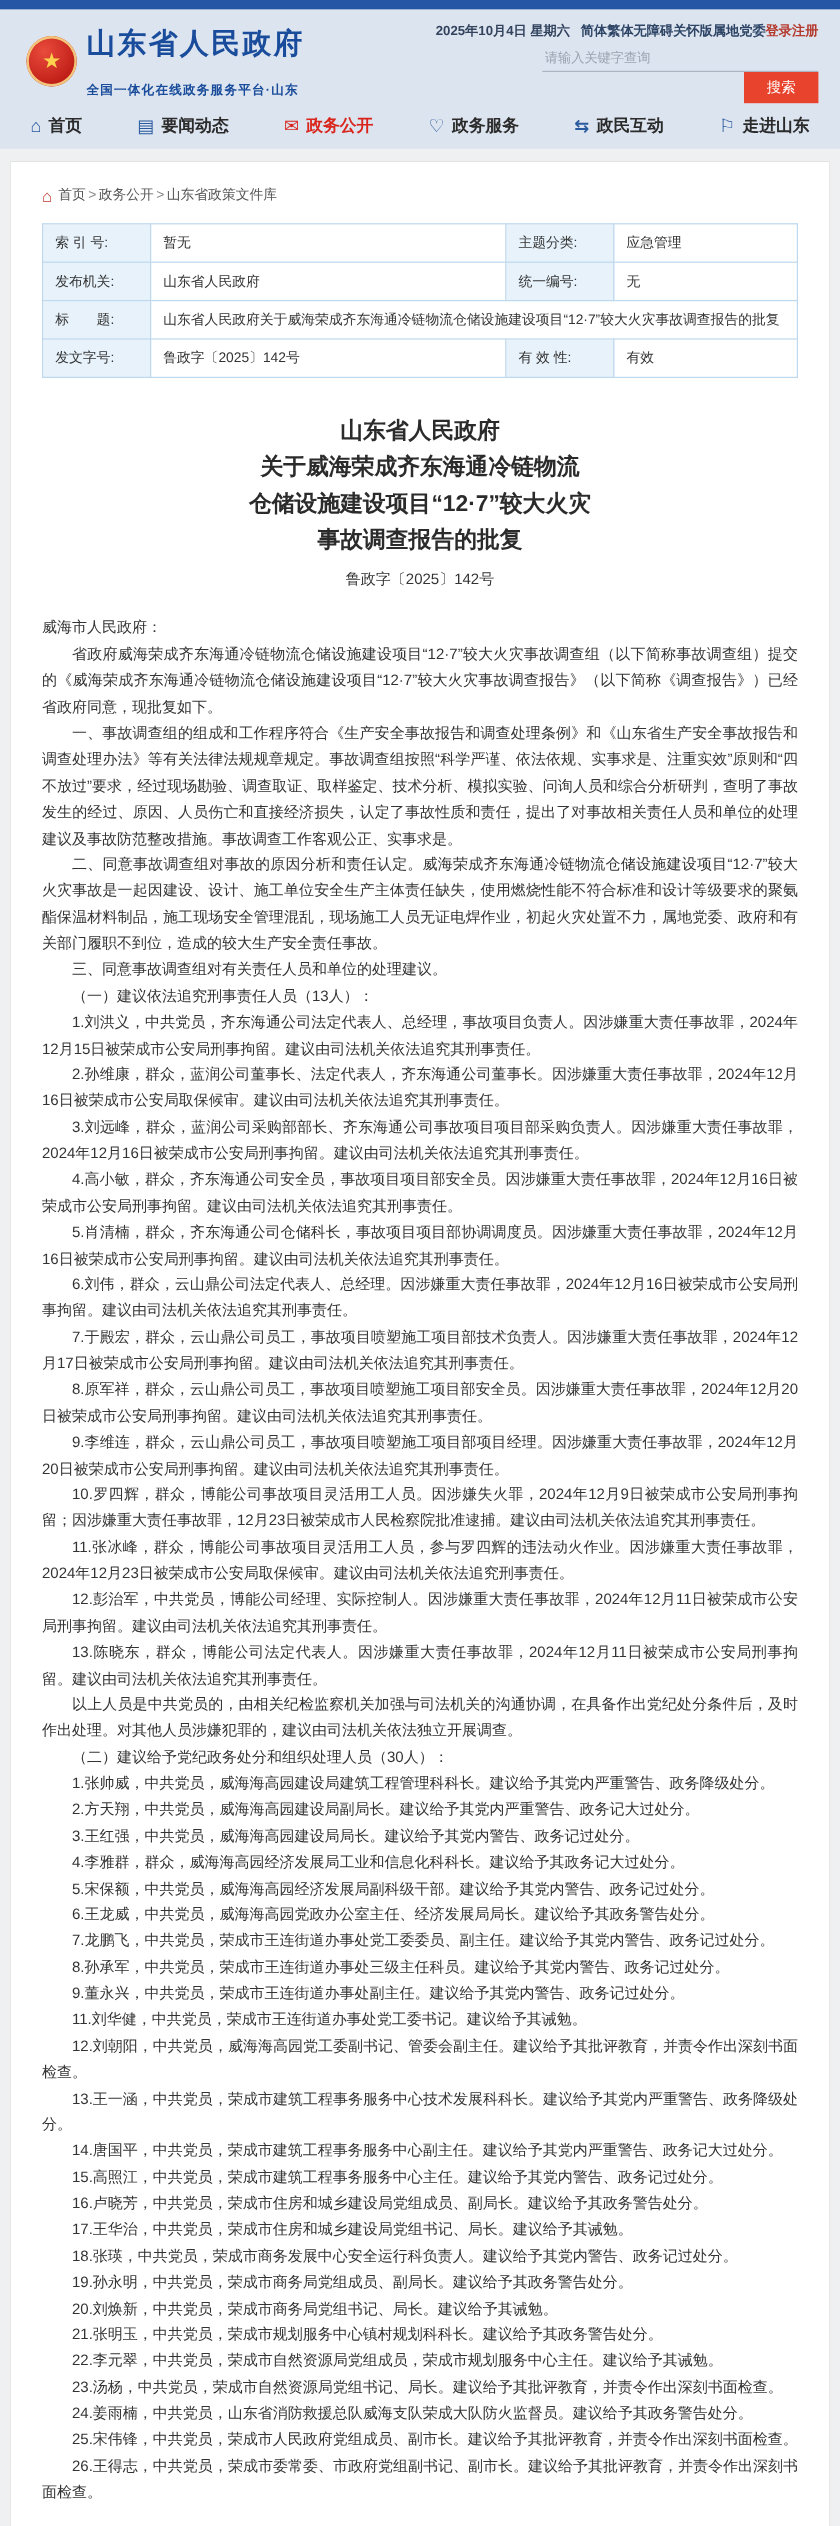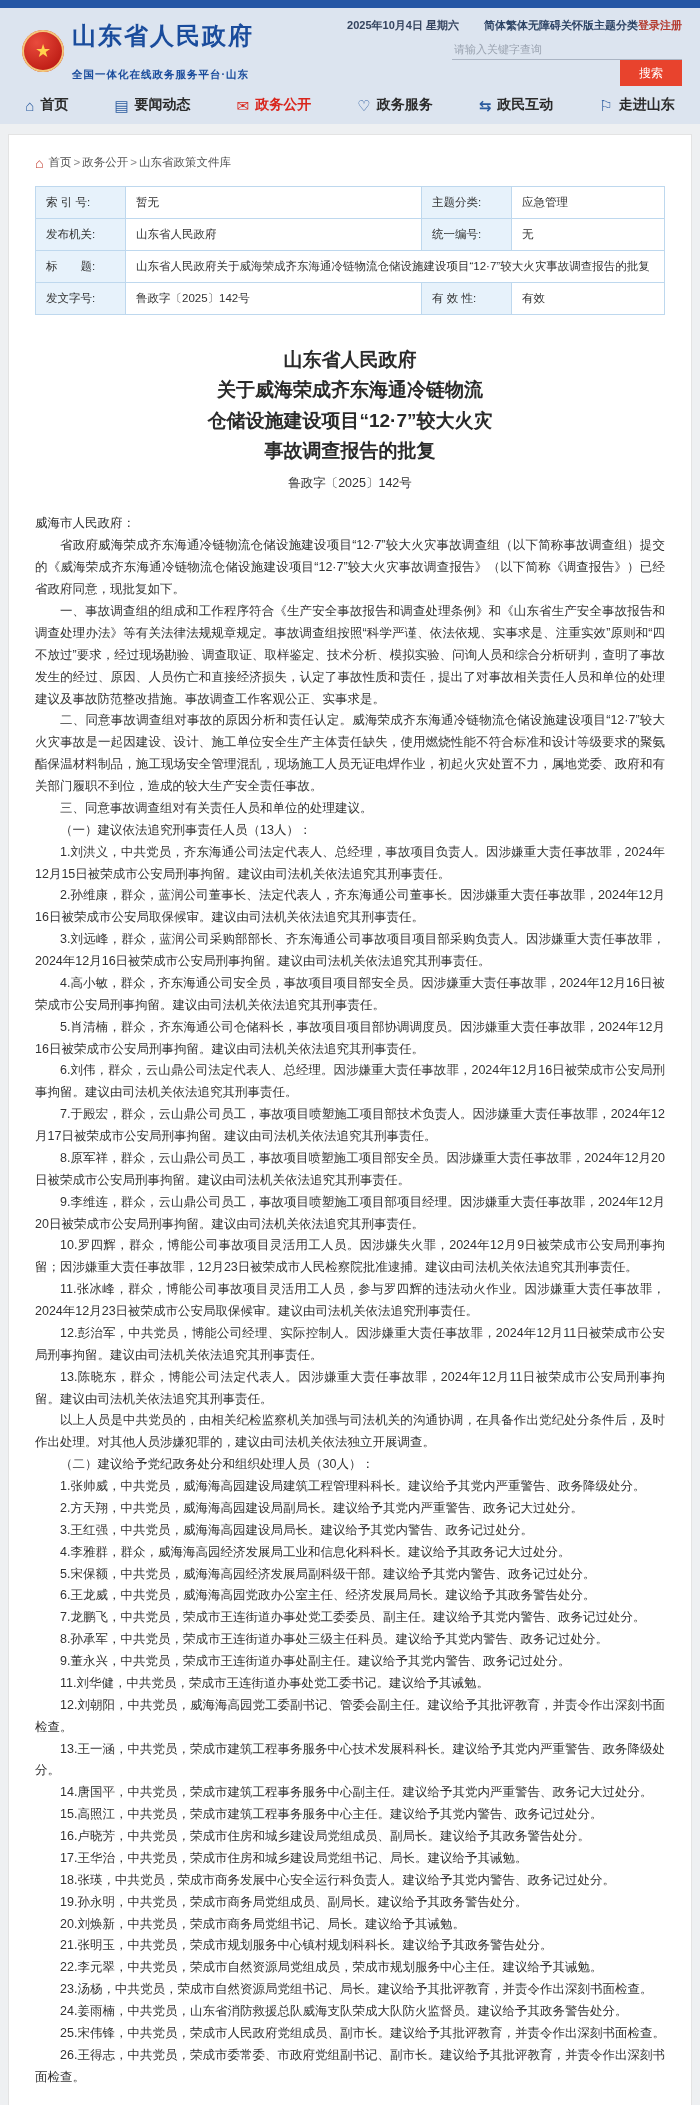--- a/index.html
+++ b/index.html
@@ -17,21 +17,21 @@
   .emblem{
     width:42px; height:42px; border-radius:50%;
     background:radial-gradient(circle at 35% 30%, #e94b3c, #c01f17 70%);
     display:flex; align-items:center; justify-content:center;
     box-shadow:0 0 0 2px #f3c77b inset;
   }
   .emblem .star{ color:#ffd24d; font-size:18px; line-height:1; }
   .site-title{ font-size:24px; font-weight:700; color:#1a4c9c; letter-spacing:2px; }
   .site-subtitle{ font-size:10.5px; font-weight:700; color:#1a4c9c; margin-top:16px; letter-spacing:1px; }
   .header-right{ display:flex; flex-direction:column; align-items:flex-end; gap:6px; padding-top:2px; }
-  .utility-row{ font-size:11px; color:#3a3a3a; display:flex; align-items:center; gap:25px; white-space:nowrap; }
+  .utility-row{ font-size:11px; color:#3a3a3a; display:flex; align-items:center; gap:9px; white-space:nowrap; }
   .utility-row .date{ color:#33435e; font-weight:700; }
   .qlink{ color:#2e4566; text-decoration:none; font-weight:700; }
   .qlink.accent{ color:#b43a2e; }
   .search-row{ display:flex; align-items:stretch;flex-direction:column; }
   .search-input{
     width:230px; border:none; border-bottom:1px solid #aab4c3; background:transparent;
     font-size:11px; padding:4px 2px; outline:none; color:#333;
     font-family:"Liberation Sans","DejaVu Sans",sans-serif;
   }
   .search-input::placeholder{ color:#9aa3b0; }
@@ -80,21 +80,21 @@
           <span class="star">★</span>
         </div>
       <div class="brand-text">
         <div class="site-title">山东省人民政府</div>
         <div class="site-subtitle">全国一体化在线政务服务平台·山东</div>
       </div>
     </div>
     <div class="header-right">
       <div class="utility-row">
         <span class="date">2025年10月4日 星期六</span>
-        <span class="quick-links"><a href="#" class="qlink">简体</a><a href="#" class="qlink">繁体</a><a href="#" class="qlink">无障碍</a><a href="#" class="qlink">关怀版</a><a href="#" class="qlink">主题分类</a><a href="#" class="qlink accent">登录</a><a href="#" class="qlink accent">注册</a></span>
+        <span class="quick-links"><a href="#" class="qlink">简体</a><a href="#" class="qlink">繁体</a><a href="#" class="qlink">无障碍</a><a href="#" class="qlink">关怀版</a><a href="#" class="qlink">属地党委</a><a href="#" class="qlink accent">登录</a><a href="#" class="qlink accent">注册</a></span>
       </div>
       <div class="search-row">
         <input class="search-input" placeholder="请输入关键字查询" style="">
         <button class="search-btn">搜索</button>
       </div>
     </div>
   </div>
   <nav class="nav">
 
       <a href="#" class="nav-item">

